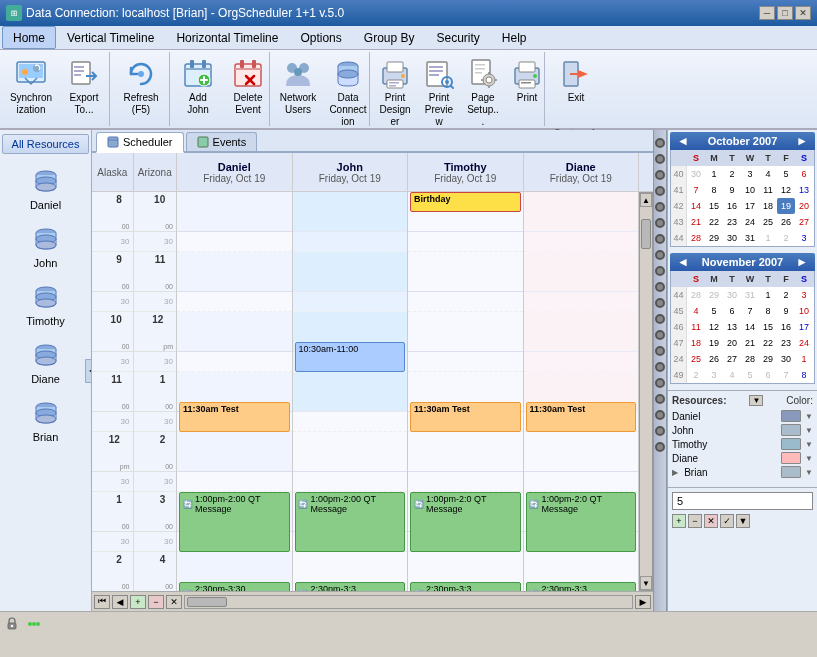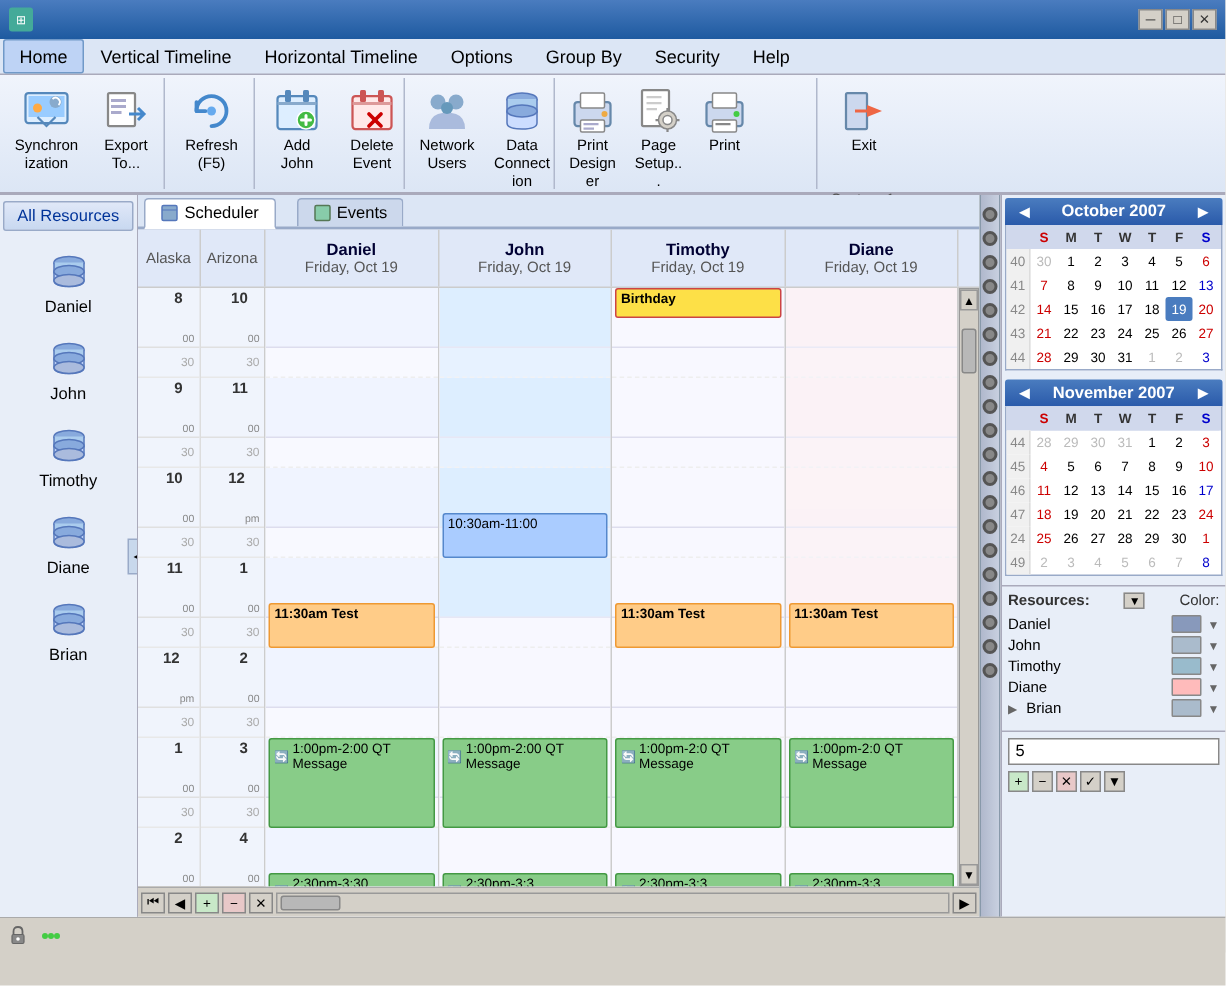--- a/index.html
+++ b/index.html
@@ -157,21 +157,21 @@
       background: #fff;
       overflow: hidden;
     }
 
     
     .tab-bar {
       display: flex;
       background: #dce6f5;
       border-bottom: 2px solid #99aac8;
       padding: 2px 4px 0;
-      gap: 14px;
+      gap: 2px;
     }
     .tab {
       padding: 3px 10px;
       cursor: pointer;
       border: 1px solid #99aac8;
       border-bottom: none;
       border-radius: 3px 3px 0 0;
       font-size: 11px;
       background: #ccd8ec;
       display: flex;
@@ -305,20 +305,21 @@
 
     
     .mini-cal-nov { margin-top: 2px; }
   </style>
 </head>
 <body>
 
 <div class="title-bar">
   <div class="title-bar-left">
     <div class="title-bar-icon">⊞</div>
+    <span>Data Connection: localhost [Brian] - OrgScheduler 1+1 v.5.0</span>
   </div>
   <div class="title-bar-controls">
     <div class="tb-btn">─</div>
     <div class="tb-btn">□</div>
     <div class="tb-btn">✕</div>
   </div>
 </div>
 
 <div class="menu-bar">
   <div class="menu-item active">Home</div>
@@ -448,20 +449,34 @@
           <svg width="32" height="32" viewBox="0 0 32 32">
             <rect x="4" y="10" width="24" height="16" rx="2" fill="#ccd8ee" stroke="#6688aa" stroke-width="1.5"></rect>
             <rect x="8" y="4" width="16" height="10" rx="1" fill="white" stroke="#888" stroke-width="1"></rect>
             <rect x="8" y="22" width="16" height="8" rx="1" fill="white" stroke="#888" stroke-width="1"></rect>
             <circle cx="24" cy="18" r="2" fill="#eeaa44"></circle>
             <rect x="10" y="24" width="10" height="1.5" fill="#aac"></rect>
             <rect x="10" y="27" width="7" height="1.5" fill="#aac"></rect>
           </svg>
         </div>
         <span class="tool-btn-label">Print Designer</span>
+      </div>
+      <div class="tool-btn" style="width:42px">
+        <div class="tool-btn-icon">
+          <svg width="32" height="32" viewBox="0 0 32 32">
+            <rect x="4" y="4" width="20" height="24" rx="1" fill="white" stroke="#888" stroke-width="1.5"></rect>
+            <rect x="6" y="8" width="14" height="2" fill="#aac"></rect>
+            <rect x="6" y="12" width="14" height="2" fill="#aac"></rect>
+            <rect x="6" y="16" width="10" height="2" fill="#aac"></rect>
+            <circle cx="24" cy="24" r="5" fill="none" stroke="#4488cc" stroke-width="2"></circle>
+            <line x1="27.5" y1="27.5" x2="30" y2="30" stroke="#4488cc" stroke-width="2" stroke-linecap="round"></line>
+            <circle cx="24" cy="24" r="2" fill="#4488cc"></circle>
+          </svg>
+        </div>
+        <span class="tool-btn-label">Print Preview</span>
       </div>
       <div class="tool-btn" style="width:42px">
         <div class="tool-btn-icon">
           <svg width="32" height="32" viewBox="0 0 32 32">
             <rect x="5" y="2" width="18" height="24" rx="1" fill="white" stroke="#888" stroke-width="1.5"></rect>
             <rect x="8" y="6" width="10" height="1.5" fill="#ccc"></rect>
             <rect x="8" y="10" width="10" height="1.5" fill="#ccc"></rect>
             <rect x="8" y="14" width="7" height="1.5" fill="#ccc"></rect>
             <circle cx="22" cy="22" r="6" fill="#d4d0c8" stroke="#888" stroke-width="1"></circle>
             <circle cx="22" cy="22" r="3" fill="white" stroke="#888" stroke-width="1"></circle>

